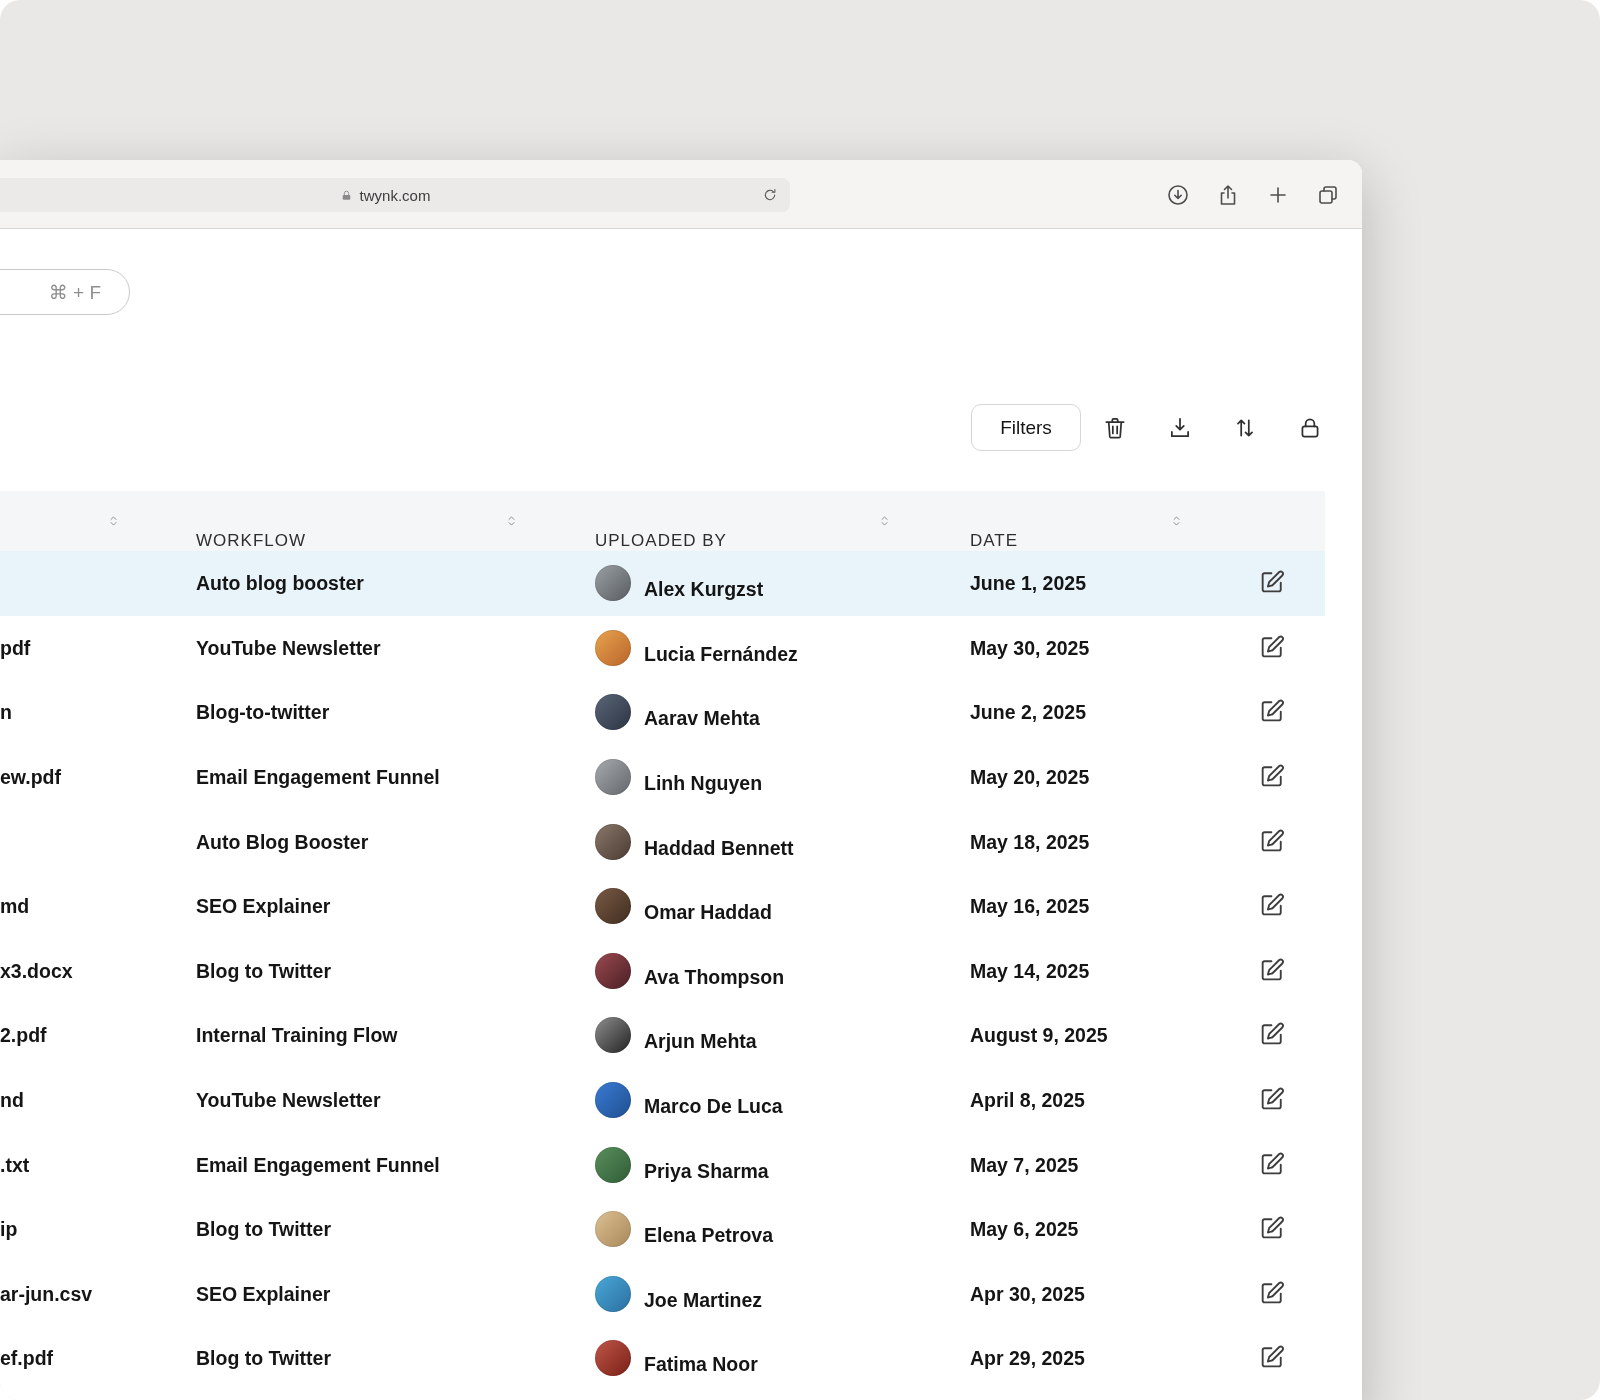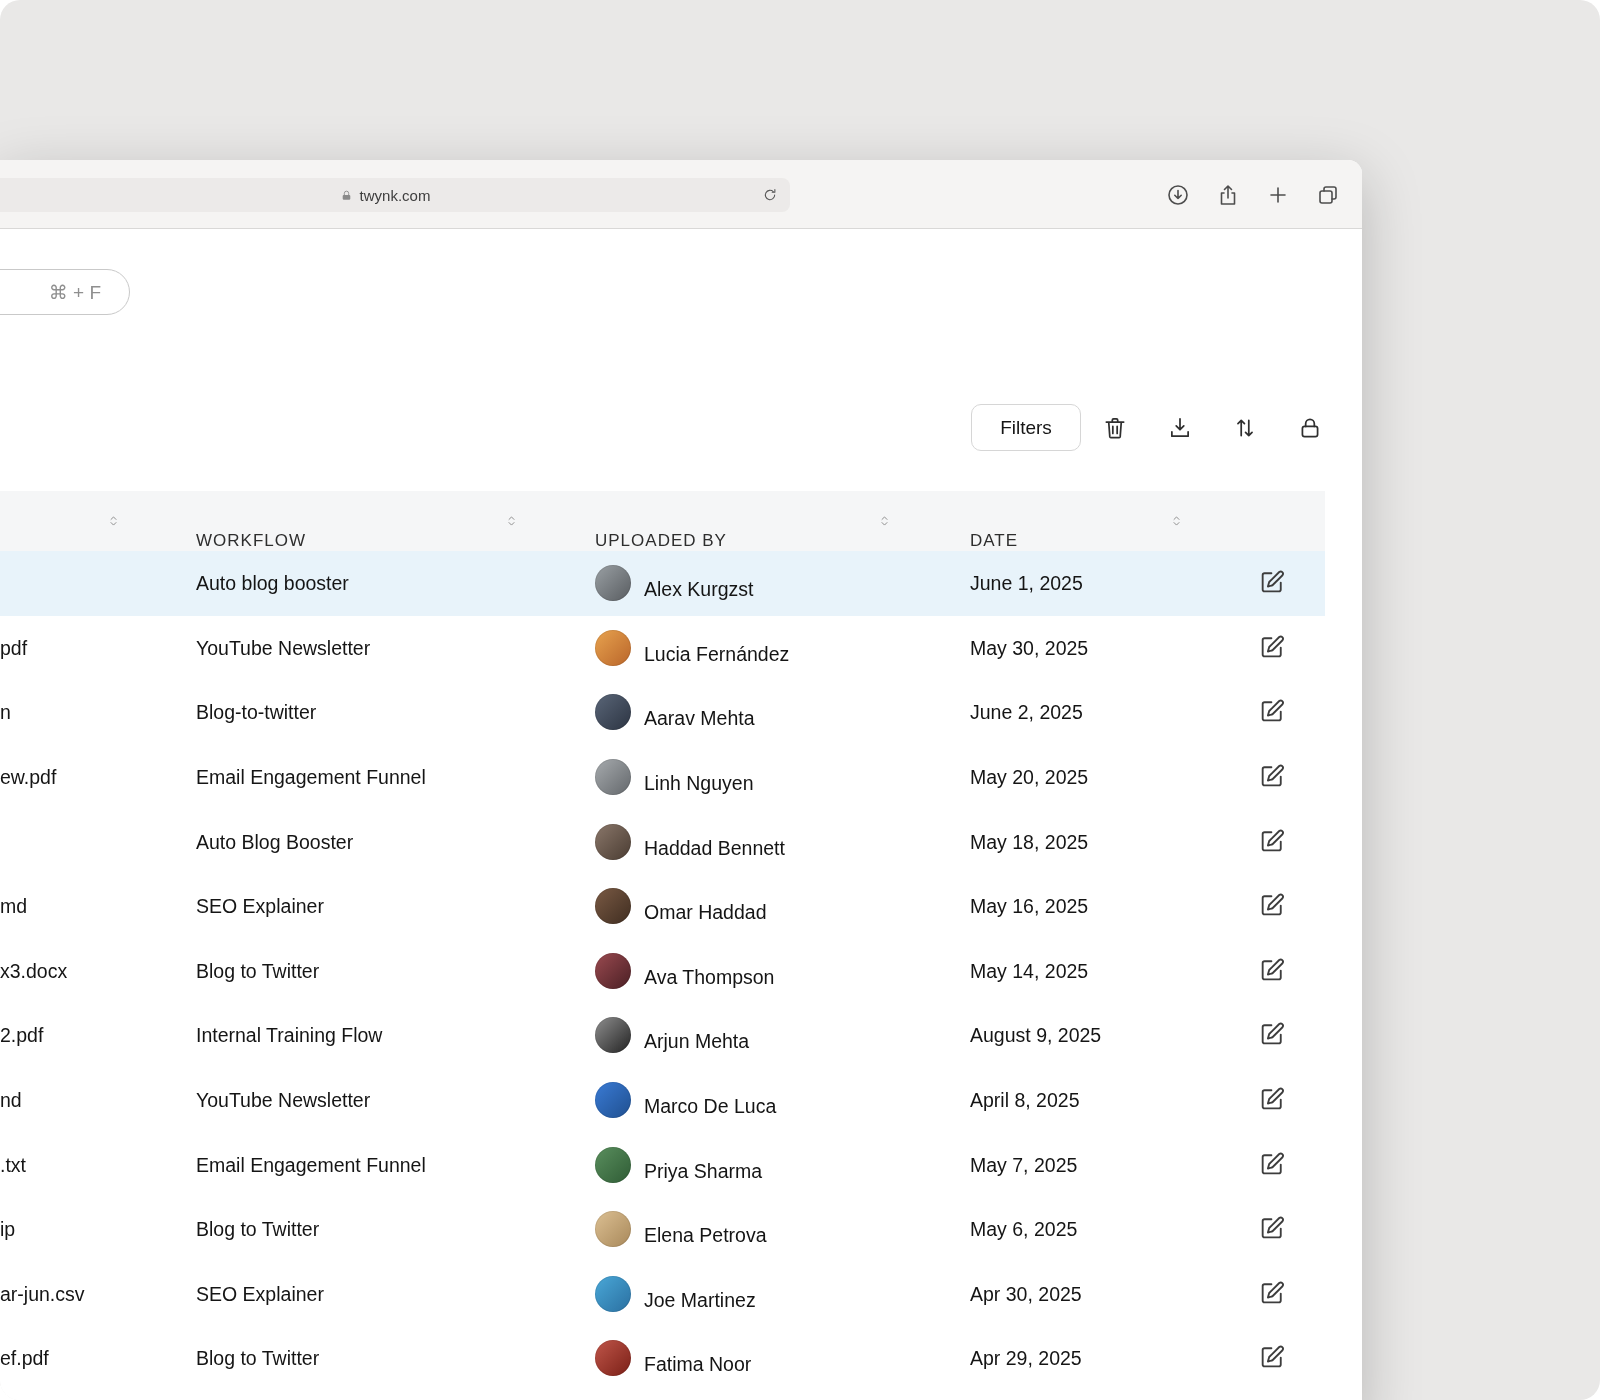--- a/index.html
+++ b/index.html
@@ -48,21 +48,21 @@
 
   
   .table-header { position:absolute; top:261px; left:0; width:1325px; height:60px; background:#f5f6f7; }
   .th-label {
     position:absolute; top:50%; transform:translateY(-50%);
     font-size:17px; color:#2e2e2e; letter-spacing:1px; font-weight:400;margin-top:20px;
   }
   .th-sort { position:absolute; top:50%; transform:translateY(-50%); width:15px; height:15px; color:#8f8f8f; cursor:pointer; }
 
   .rows { position:absolute; top:321px; left:0; width:1325px; }
-  .row { position:relative; height:64.6px; width:100%; cursor:pointer; }
+  .row { position:relative; height:64.6px; width:100%; cursor:pointer;font-weight:bold; }
   .row.highlighted { background:#e8f3fa; }
   .cell { position:absolute; top:50%; transform:translateY(-50%); font-size:19.5px; color:#151515; white-space:nowrap; }
   .cell.frag { left:0;text-align:center; }
   .cell.wf   { left:196px; }
   .cell.up   { left:595px; display:flex; align-items:flex-end; gap:13px; }
   .cell.date { left:970px; }
   .avatar { width:36px; height:36px; border-radius:50%; flex:0 0 36px; box-shadow:inset 0 0 0 1px rgba(0,0,0,.08); }
   .edit-btn { position:absolute; left:1258px; top:50%; transform:translateY(-50%); width:30px; height:30px; color:#3d3d3d; display:flex; }
 </style>
 </head>

